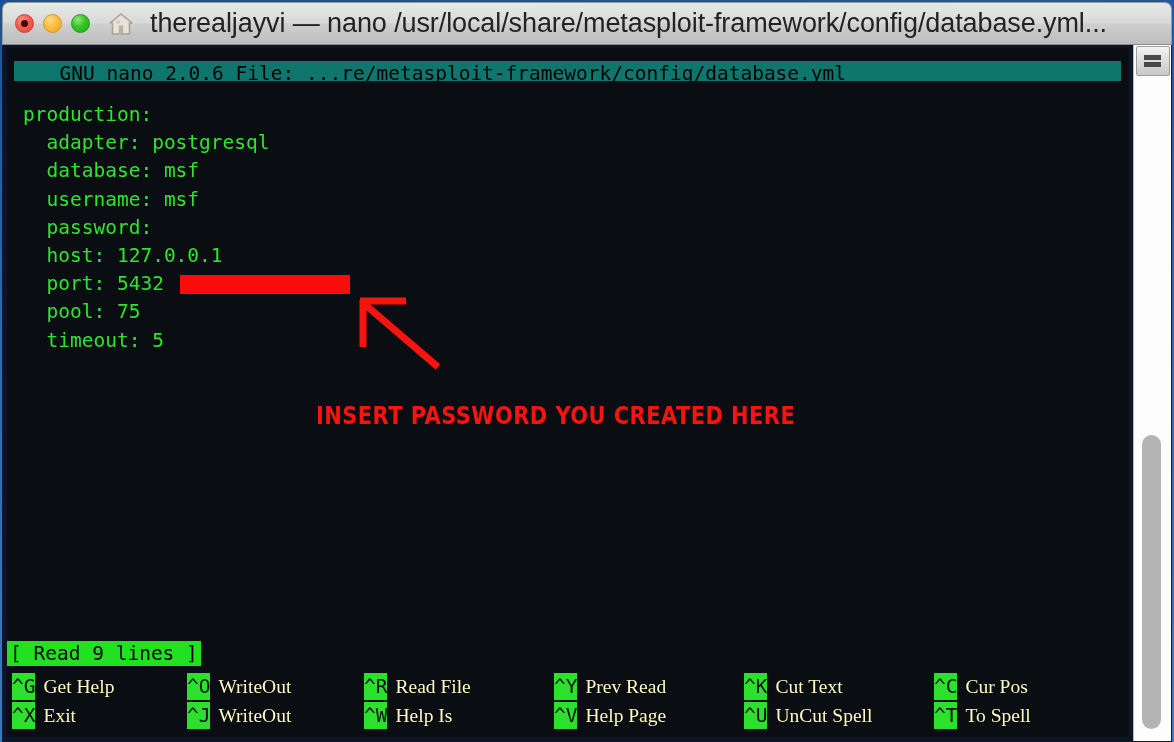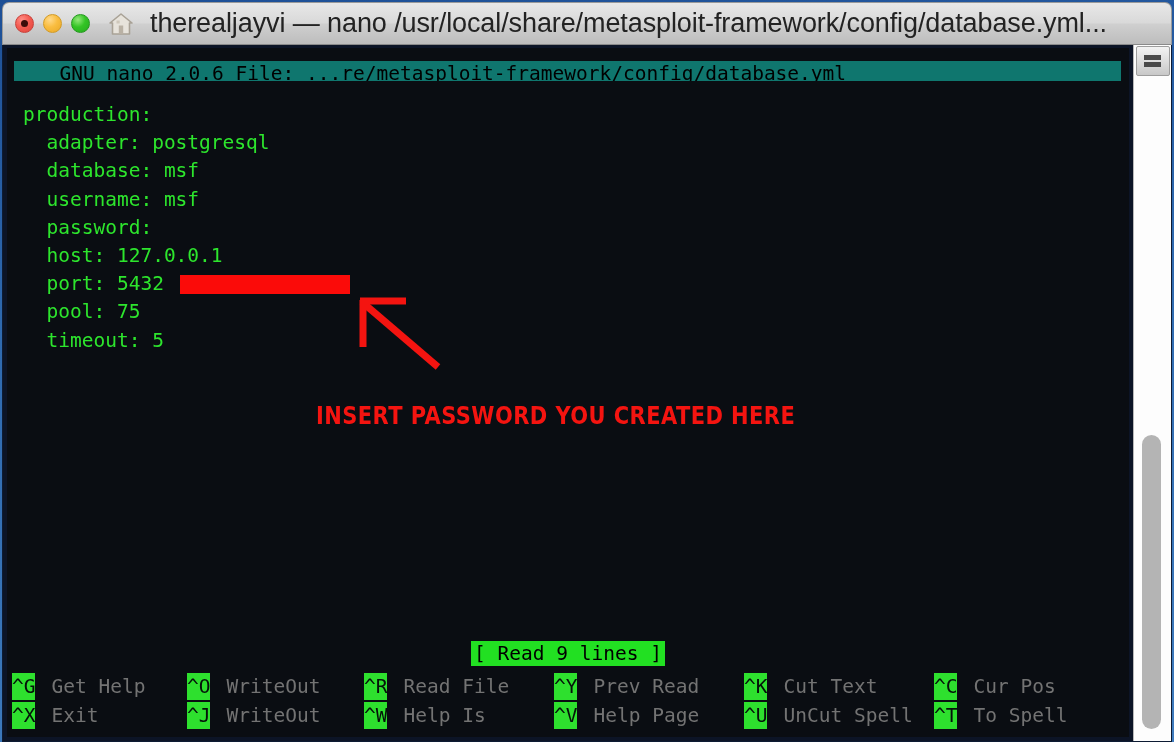--- a/index.html
+++ b/index.html
@@ -201,21 +201,21 @@
     transform-origin: left top;
     white-space: nowrap;
   }
 
   
   #status-line {
     position: absolute;
     left: 0;
     right: 0;
     top: 592px;
-    text-align: center;
+    text-align: left;
   }
   #status-line span {
     background: #22e022;
     color: #000;
     font-size: 19.5px;
     line-height: 25px;
     padding: 0 3px;
     white-space: pre;
     display: inline-block;
   }
@@ -244,26 +244,27 @@
   .help-key {
     background: #2ee02e;
     color: #05120a;
     font-size: 19.5px;
     line-height: 27px;
     display: inline-block;
     white-space: pre;
     font-weight: 500;
   }
   .help-label {
-    color: #737373;
+    color: #fef9c3;
     font-size: 19.5px;
     line-height: 27px;
     display: inline-block;
     white-space: pre;
-    padding-left: 16px;
+    padding-left: 8px;
+    font-family: Liberation Serif, serif;
   }
 
   
   #scroll-col {
     flex: 0 0 38px;
     background: #fdfdfd;
     border-left: 1px solid #b8b8b8;
     display: flex;
     flex-direction: column;
     align-items: center;

